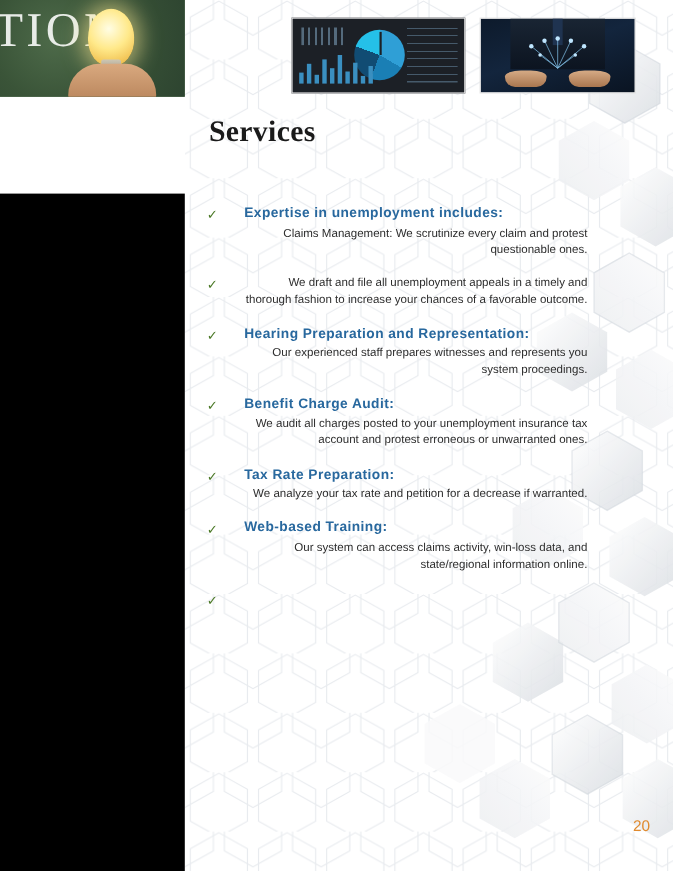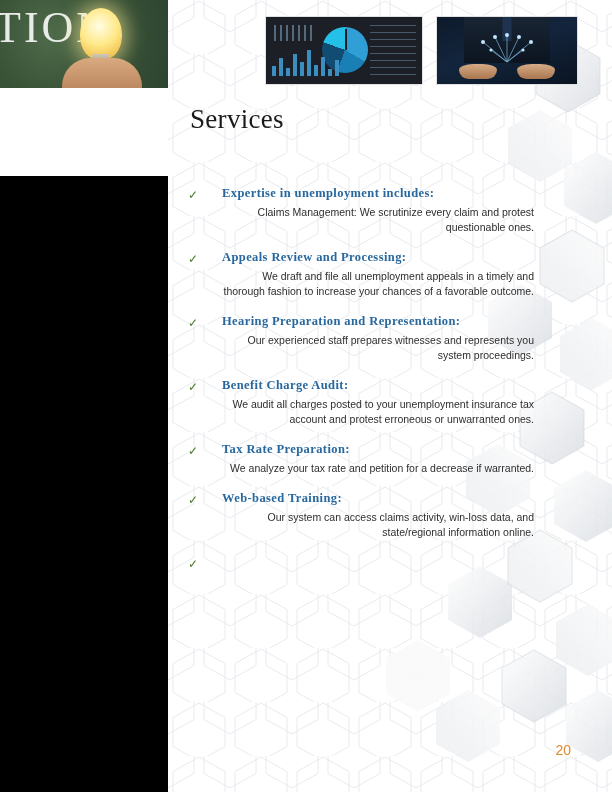--- a/index.html
+++ b/index.html
@@ -207,21 +207,21 @@
     z-index: 2;
   }
 
   
   .page-title {
     position: absolute;
     left: 190px;
     top: 104px;
     font-family: "Liberation Serif", serif;
     font-size: 27px;
-    font-weight: 400;
+    font-weight: 700;
     color: #1a1a1a;
     letter-spacing: 0.3px;
     z-index: 4;
   }
 
   
   .content {
     position: absolute;
     left: 186px;
     top: 186px;
@@ -235,42 +235,42 @@
   }
   .check {
     position: absolute;
     left: 2px;
     top: 3px;
     color: #4c7a28;
     font-size: 12px;
     line-height: 1;
   }
   .item-head {
-    font-family: Liberation Serif, serif;
+    font-family: Liberation Sans, sans-serif;
     font-size: 12.5px;
     font-weight: 700;
     color: #28689e;
     letter-spacing: 0.4px;
     margin: 0 0 3px 0;
     line-height: 1.25;
   }
   .item-body {
     font-family: "Liberation Sans", sans-serif;
     font-size: 10.5px;
     color: #2e2e2e;
     line-height: 1.45;
     margin: 0;
     max-width: 320px;
     text-align: right;
   }
 
   
   .page-number {
     position: absolute;
-    right: 41px;
+    right: 21px;
     bottom: 34px;
     font-family: "Liberation Sans", sans-serif;
     font-size: 14px;
     color: #e08a2e;
     z-index: 5;
   }
 </style>
 </head>
 <body>
 
@@ -381,21 +381,20 @@
 <div class="content">
 
   <div class="item">
     <span class="check">✓</span>
     <p class="item-head">Expertise in unemployment includes:</p>
     <p class="item-body">Claims Management: We scrutinize every claim and protest questionable ones.</p>
   </div>
 
   <div class="item">
     <span class="check">✓</span>
-    <p class="item-head">Appeals Review and Processing:</p>
     <p class="item-body">We draft and file all unemployment appeals in a timely and thorough fashion to increase your chances of a favorable outcome.</p>
   </div>
 
   <div class="item">
     <span class="check">✓</span>
     <p class="item-head">Hearing Preparation and Representation:</p>
     <p class="item-body">Our experienced staff prepares witnesses and represents you system proceedings.</p>
   </div>
 
   <div class="item">

